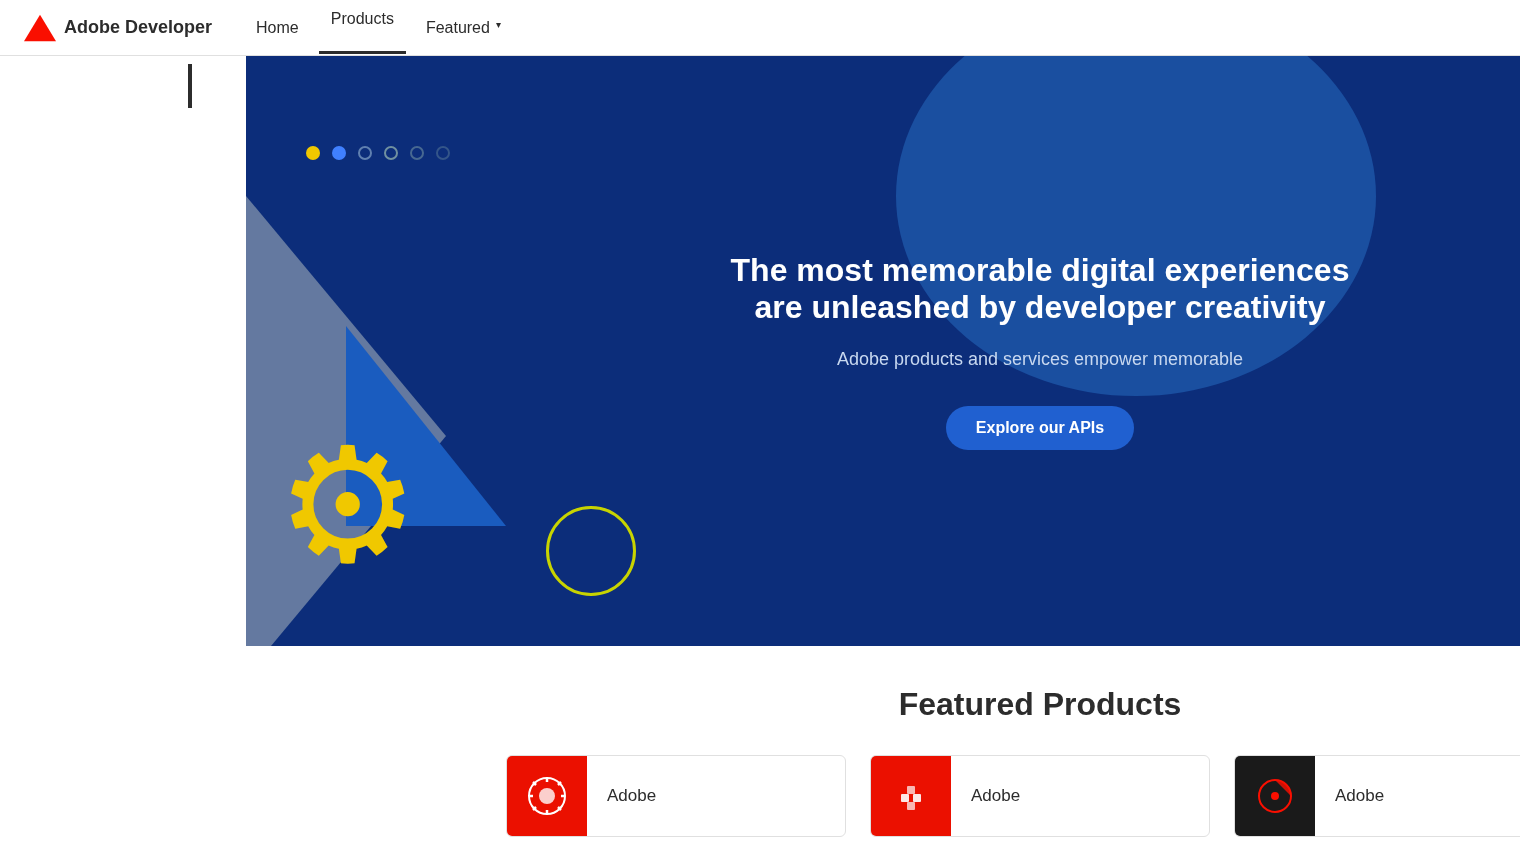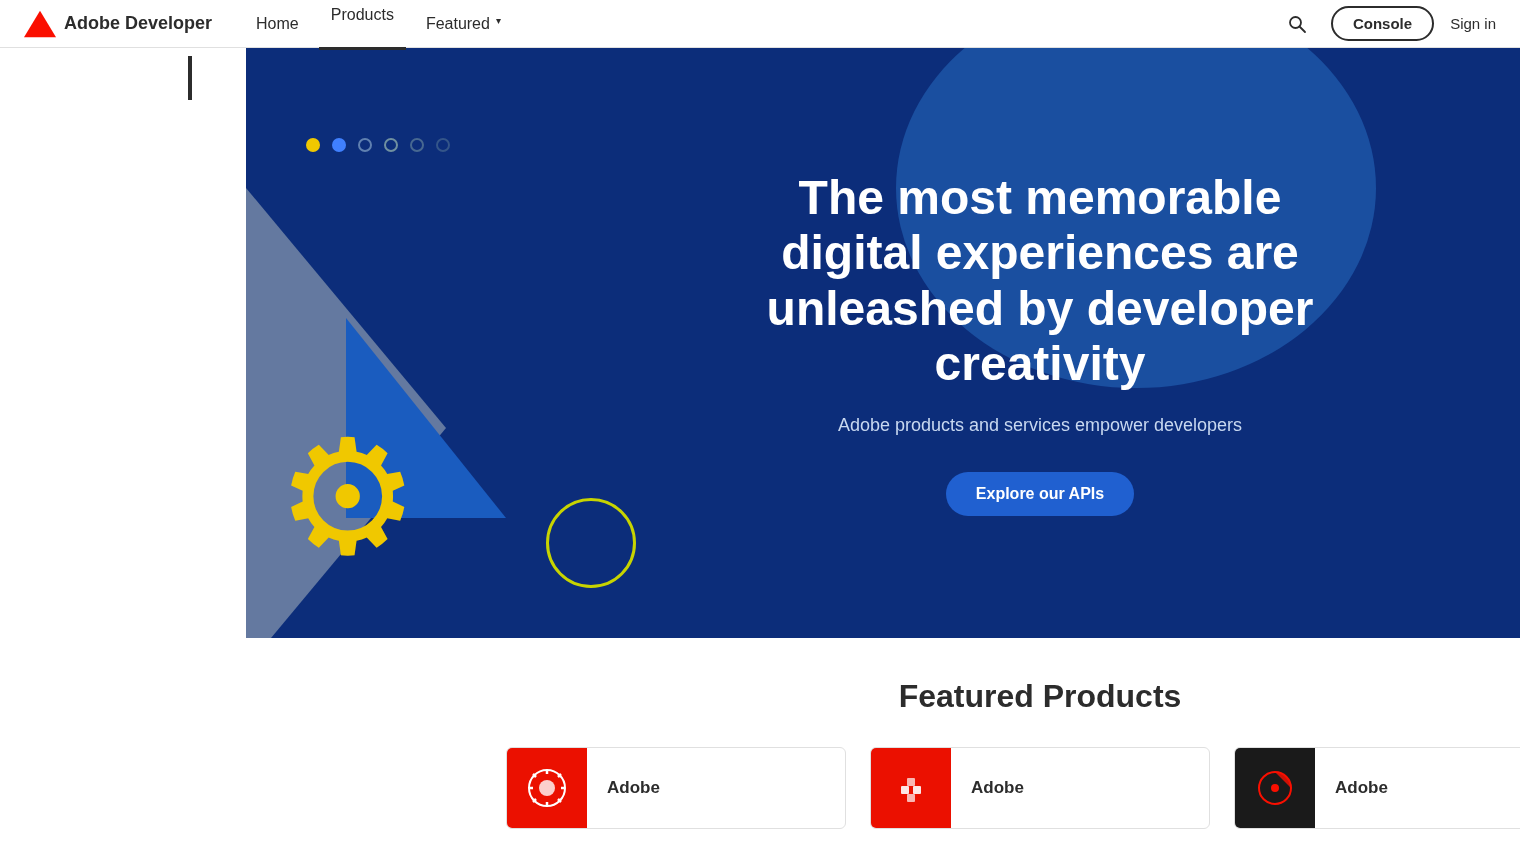--- a/index.html
+++ b/index.html
@@ -2,21 +2,21 @@
 <html><head>
   <meta charset="utf-8">
   <style>
     * { margin: 0; padding: 0; box-sizing: border-box; }
     body { font-family: 'Adobe Clean', adobe-clean, 'Source Sans Pro', -apple-system, BlinkMacSystemFont, sans-serif; background: #fff; overflow-x: hidden; width: 1520px; }
 
     
     .navbar {
       display: flex;
       align-items: center;
-      height: 48px;
+      height: 56px;
       padding: 0 24px;
       background: #fff;
       border-bottom: 1px solid #e0e0e0;
       position: relative;
       z-index: 100;
     }
     .navbar-logo {
       display: flex;
       align-items: center;
       gap: 8px;
@@ -217,21 +217,21 @@
 
     
     .hero-content {
       position: relative;
       z-index: 10;
       text-align: center;
       max-width: 620px;
       color: #fff;
     }
     .hero-title {
-      font-size: 48px;
+      font-size: 32px;
       font-weight: 800;
       line-height: 1.15;
       margin-bottom: 24px;
       color: #fff;
     }
     .hero-subtitle {
       font-size: 18px;
       color: #c8d8f0;
       margin-bottom: 36px;
     }
@@ -280,21 +280,21 @@
       width: 80px;
       height: 80px;
       flex-shrink: 0;
       display: flex;
       align-items: center;
       justify-content: center;
     }
     .product-card-label {
       padding: 16px 20px;
       font-size: 17px;
-      font-weight: 700;
+      font-weight: 400;
       color: #2c2c2c;
     }
 
     
     .card-red-1 { background: #eb1000; }
     
     .card-red-2 { background: #eb1000; }
     
     .card-dark { background: #1a1a1a; }
   </style>
@@ -316,30 +316,20 @@
     </a>
     <a class="nav-link active">
       <span>Products</span>
     </a>
     <a class="nav-link">
       <span>Featured</span>
       <span class="chevron">▾</span>
     </a>
   </div>
 
-  <div class="navbar-actions">
-    <button class="search-icon-btn">
-      <svg width="20" height="20" viewBox="0 0 20 20" fill="none">
-        <circle cx="8.5" cy="8.5" r="5.5" stroke="#2c2c2c" stroke-width="1.8"></circle>
-        <line x1="12.5" y1="12.5" x2="18" y2="18" stroke="#2c2c2c" stroke-width="1.8" stroke-linecap="round"></line>
-      </svg>
-    </button>
-    <button class="console-btn">Console</button>
-    <button class="signin-btn">Sign in</button>
-  </div>
 </nav>
 
 <div class="page-layout">
 
   <div class="sidebar-indicator">
     <div class="sidebar-active-bar"></div>
   </div>
 
   <div class="main-content">
 
@@ -363,21 +353,21 @@
         <div class="dot dot-yellow"></div>
         <div class="dot dot-blue-active"></div>
         <div class="dot dot-outline"></div>
         <div class="dot dot-dark-outline"></div>
         <div class="dot dot-gray-outline"></div>
         <div class="dot dot-gray-outline2"></div>
       </div>
 
       <div class="hero-content">
         <h1 class="hero-title">The most memorable digital experiences are unleashed by developer creativity</h1>
-        <p class="hero-subtitle">Adobe products and services empower developers</p>
+        <p class="hero-subtitle">Adobe products and services empower memorable</p>
         <button class="hero-cta-btn">Explore our APIs</button>
       </div>
     </section>
 
     <section class="featured-section">
       <h2 class="featured-title">Featured Products</h2>
       <div class="product-cards">
 
         <div class="product-card">
           <div class="product-card-icon card-red-1">

